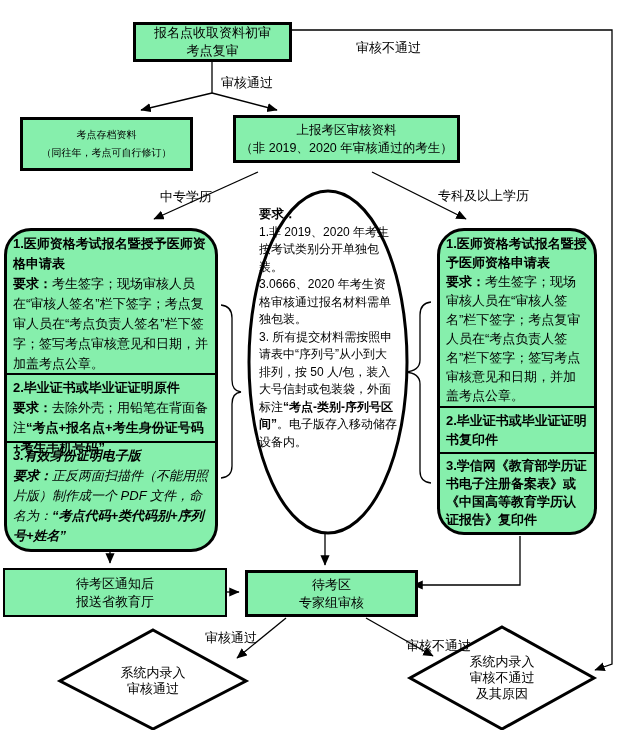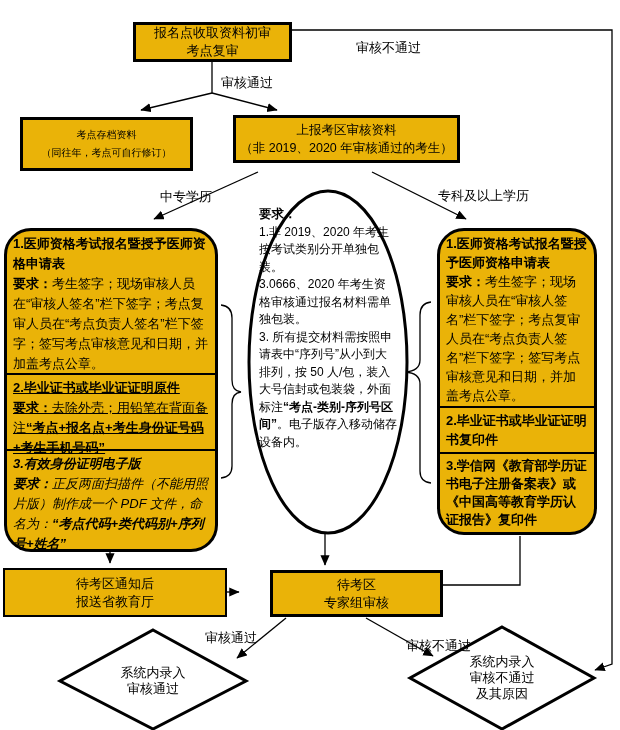--- a/index.html
+++ b/index.html
@@ -1,19 +1,19 @@
 <!DOCTYPE html>
 <html><head>
 <meta charset="utf-8">
 <style>
   html,body{margin:0;padding:0;background:#ffffff;}
   body{font-family:"Liberation Sans",sans-serif;color:#000;}
   .canvas{position:relative;width:620px;height:730px;background:#fff;overflow:hidden;}
   svg.layer{position:absolute;left:0;top:0;width:620px;height:730px;}
-  .box{position:absolute;box-sizing:border-box;background:#eab308;border:3px solid #000;
+  .box{position:absolute;box-sizing:border-box;background:#86efac;border:3px solid #000;
        display:flex;flex-direction:column;align-items:center;justify-content:center;
        text-align:center;font-size:13px;line-height:18px;}
   .thin{border-width:2px;}
   .tall{display:block;padding:0;text-align:left;border-radius:27px;}
   .sec{box-sizing:border-box;padding:3px 6px;font-size:13px;}
   .sec + .sec{border-top:2.5px solid #000;}
   .sec .ttl{font-weight:bold;}
   .lbl{position:absolute;font-size:13px;line-height:15px;white-space:nowrap;}
   .ell-text{position:absolute;left:259px;top:206px;width:138px;font-size:12px;
             line-height:17.5px;text-align:left;}
@@ -84,21 +84,21 @@
   <div class="box" style="left:233px;top:115px;width:227px;height:48px;font-size:12.5px;">
     <div class="nowrap">上报考区审核资料</div>
     <div class="nowrap">（非 2019、2020 年审核通过的考生）</div>
   </div>
 
   <div class="box tall" style="left:4px;top:228px;width:214px;height:324px;">
     <div class="sec lh20" style="height:142px;">
       <span class="ttl">1.医师资格考试报名暨授予医师资格申请表</span><br>
       <b>要求：</b><span>考生签字；现场审核人员在“审核人签名”栏下签字；考点复审人员在“考点负责人签名”栏下签字；签写考点审核意见和日期，并加盖考点公章。</span>
     </div>
-    <div class="sec lh20" style="height:76px;text-decoration:underline;">
+    <div class="sec lh20" style="height:68px;">
       <span class="ttl">2.毕业证书或毕业证证明原件</span><br>
       <b>要求：</b><span>去除外壳；用铅笔在背面备注</span><b>“考点+报名点+考生身份证号码+考生手机号码”</b>
     </div>
     <div class="sec lh20" style="height:92px;font-style:italic;">
       <span class="ttl">3.有效身份证明电子版</span><br>
       <b>要求：</b><span>正反两面扫描件（不能用照片版）制作成一个 PDF 文件，命名为：</span><b>“考点代码+类代码别+序列号+姓名”</b>
     </div>
   </div>
 
   <div class="ell-text">
@@ -119,21 +119,21 @@
     </div>
     <div class="sec lh18" style="height:80px;">
       <span class="ttl">3.学信网《教育部学历证书电子注册备案表》或《中国高等教育学历认证报告》复印件</span>
     </div>
   </div>
 
   <div class="box thin" style="left:3px;top:568px;width:224px;height:49px;">
     <div class="nowrap">待考区通知后</div>
     <div class="nowrap">报送省教育厅</div>
   </div>
-  <div class="box" style="left:245px;top:570px;width:173px;height:47px;margin-left:25px;">
+  <div class="box" style="left:245px;top:570px;width:173px;height:47px;">
     <div class="nowrap">待考区</div>
     <div class="nowrap">专家组审核</div>
   </div>
 
   <div class="dia-text" style="left:83px;top:665px;width:140px;">
     <div>系统内录入</div>
     <div>审核通过</div>
   </div>
   <div class="dia-text" style="left:432px;top:654px;width:140px;">
     <div>系统内录入</div>

